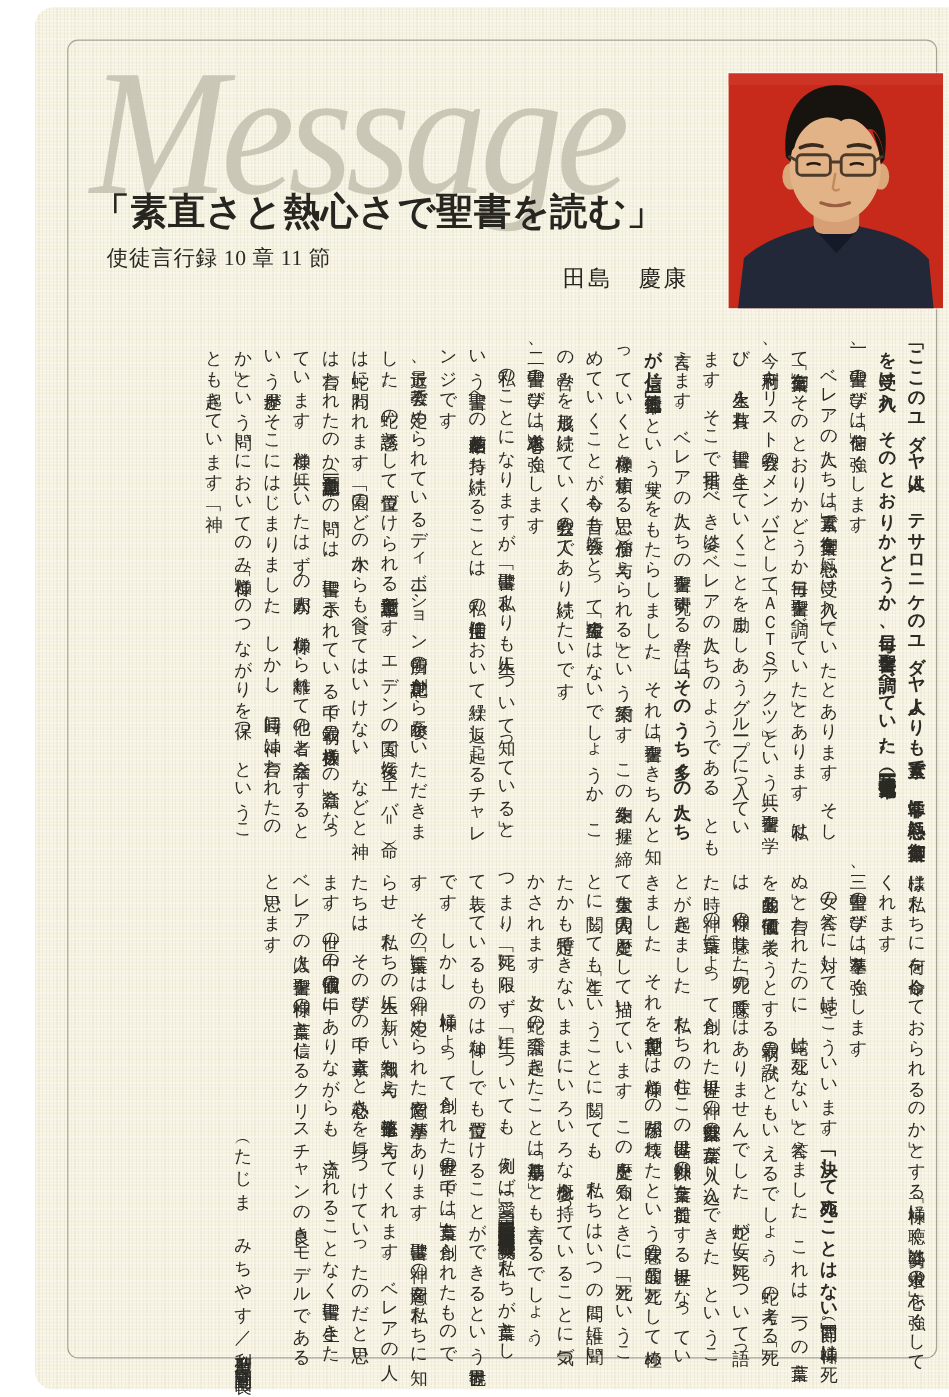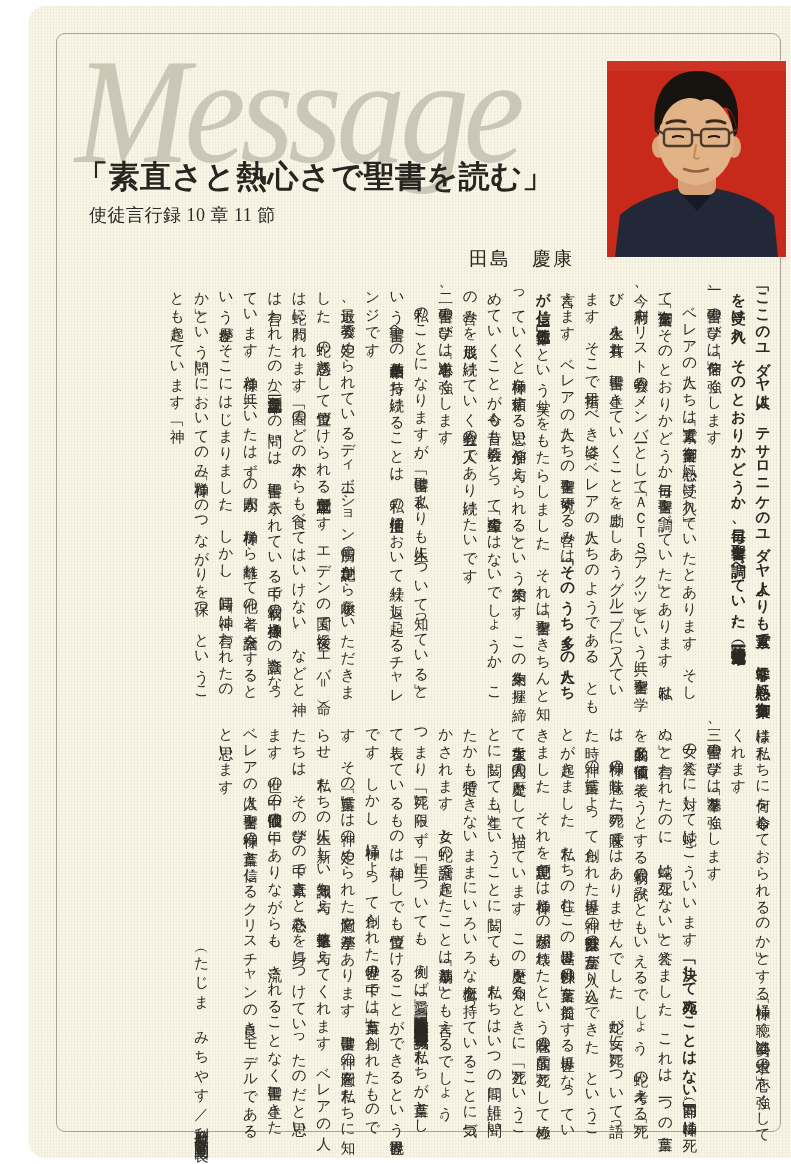--- a/index.html
+++ b/index.html
@@ -29,21 +29,21 @@
   }
   .title{
     position:absolute;left:48px;top:150px;z-index:2;margin:0;
     font-size:31px;font-weight:bold;color:#26251f;letter-spacing:0.5px;white-space:nowrap;
   }
   .subtitle{
     position:absolute;left:60px;top:197px;z-index:2;
     font-size:18px;color:#2b2a24;letter-spacing:0.5px;
   }
   .author{
-    position:absolute;left:440px;top:240px;z-index:2;
+    position:absolute;left:440px;top:213px;z-index:2;
     font-size:19px;color:#26251f;letter-spacing:2px;text-align:right;
   }
   .photo{
     position:absolute;left:578px;top:55px;width:179px;height:196px;z-index:3;
     box-shadow:0 0 0 1px rgba(255,255,255,0.5);
   }
   .photo svg{display:block;width:100%;height:100%;}
   .text-block{
     position:absolute;right:33px;width:718px;height:424px;z-index:2;
     writing-mode:vertical-rl;text-orientation:mixed;

